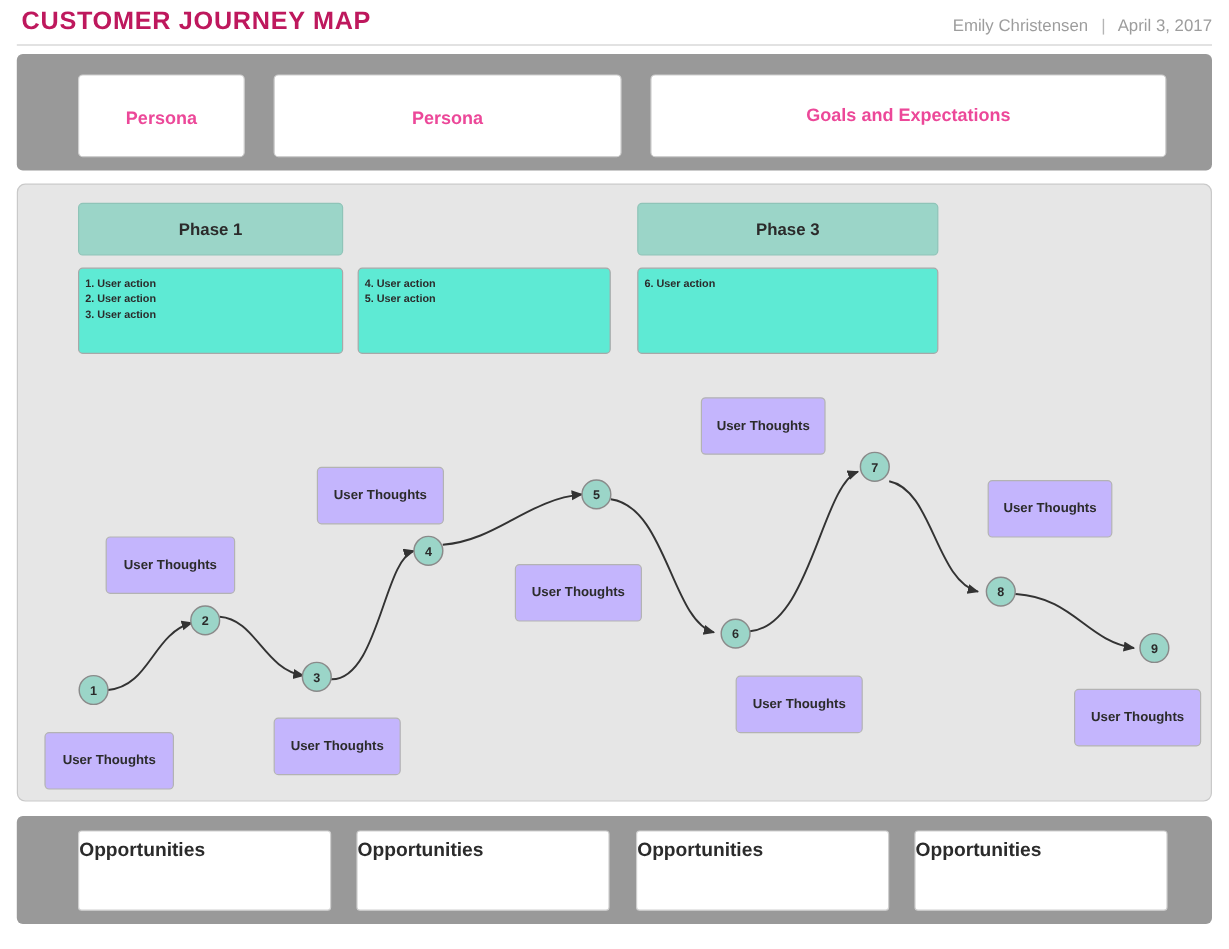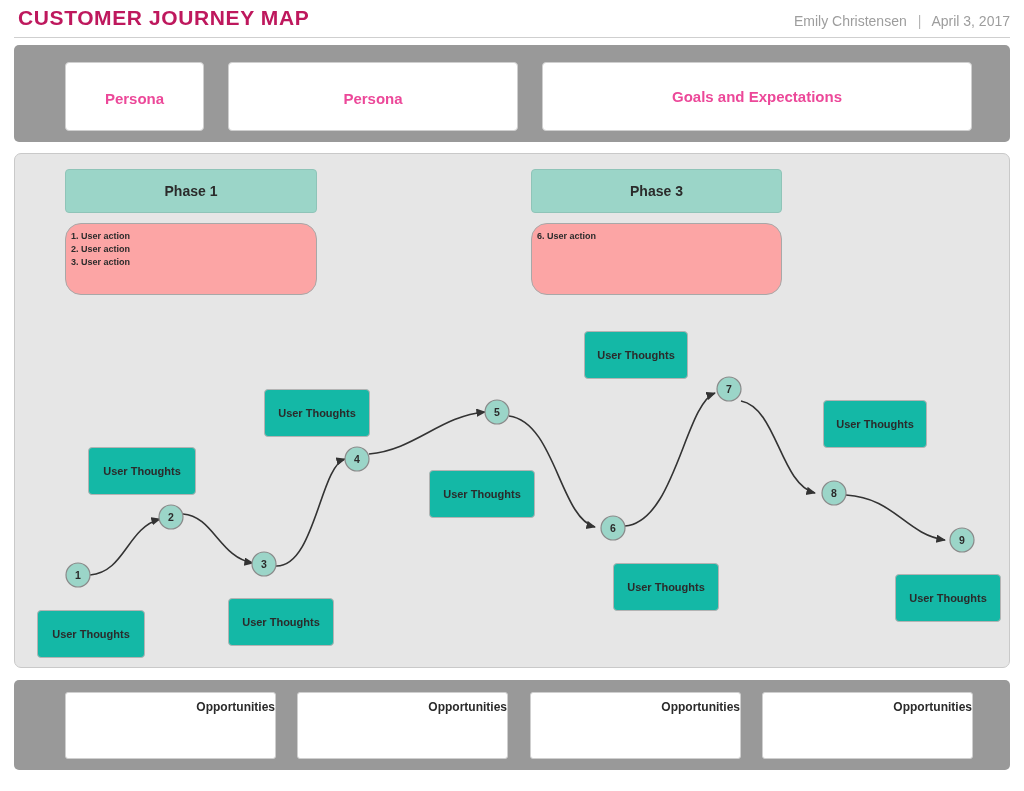--- a/index.html
+++ b/index.html
@@ -119,52 +119,52 @@
     text-align: center;
     font-size: 14px;
     font-weight: bold;
     color: #2b2b2b;
   }
 
   .actions-box {
     position: absolute;
     top: 69px;
     height: 72px;
-    background: #fca5a5;
+    background: #5eead4;
     border: 1px solid #a8a8a8;
-    border-radius: 16px;
+    border-radius: 4px;
     box-sizing: border-box;
     padding: 6px 0 0 5px;
   }
   .actions-box .action-line {
     font-size: 9px;
     font-weight: bold;
     line-height: 12.8px;
     color: #2b2b2b;
     white-space: nowrap;
   }
 
   
-  .col1 { left: 50px;  width: 252px; }
+  .col1 { left: 50px;  width: 221px; }
   .col2 { left: 283px; width: 211px; }
   .col3 { left: 516px; width: 251px; }
   .col4 { left: 748px; width: 211px; }
 
   
   #journey-svg {
     position: absolute;
     left: 0; top: 0;
     width: 996px;
     height: 515px;
   }
 
   
   .thought-box {
     position: absolute;
-    background: #14b8a6;
+    background: #c4b5fd;
     border: 1px solid #b3b3b3;
     border-radius: 4px;
     box-sizing: border-box;
     display: flex;
     align-items: center;
     justify-content: center;
   }
   .thought-box span {
     font-size: 11px;
     font-weight: bold;
@@ -179,22 +179,22 @@
     height: 67px;
     background: #ffffff;
     border: 1px solid #cfcfcf;
     border-radius: 3px;
     box-sizing: border-box;
   }
   .opp-card span {
     position: absolute;
     left: 0; top: 7px;
     width: 100%;
-    text-align: right;
-    font-size: 12px;
+    text-align: left;
+    font-size: 16px;
     font-weight: bold;
     color: #2b2b2b;
   }
   #opp1 { left: 65px;  width: 211px; }
   #opp2 { left: 297px; width: 211px; }
   #opp3 { left: 530px; width: 211px; }
   #opp4 { left: 762px; width: 211px; }
 </style>
 </head>
 <body>
@@ -227,20 +227,24 @@
     <span>Phase 1</span>
   </div>
   <div class="phase-header col3">
     <span>Phase 3</span>
   </div>
 
   <div class="actions-box col1">
     <div class="action-line">1. User action</div>
     <div class="action-line">2. User action</div>
     <div class="action-line">3. User action</div>
+  </div>
+  <div class="actions-box col2">
+    <div class="action-line">4. User action</div>
+    <div class="action-line">5. User action</div>
   </div>
   <div class="actions-box col3">
     <div class="action-line">6. User action</div>
   </div>
 
   <svg id="journey-svg" viewBox="0 0 996 515">
     <defs>
       <marker id="arrowhead" markerWidth="7" markerHeight="7" refX="5.4" refY="2.6" orient="auto" markerUnits="strokeWidth">
         <path d="M0,0 L6,2.6 L0,5.2 z" fill="#333333"></path>
       </marker>

